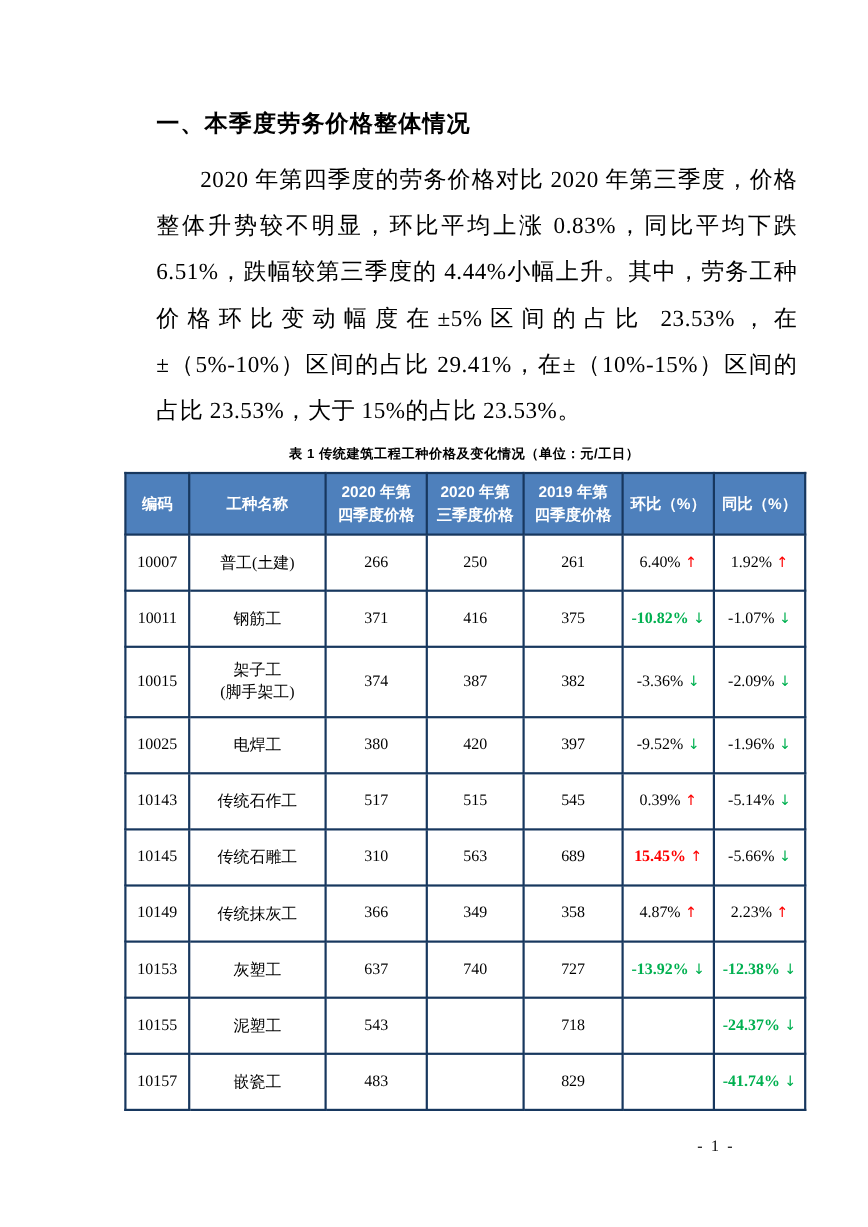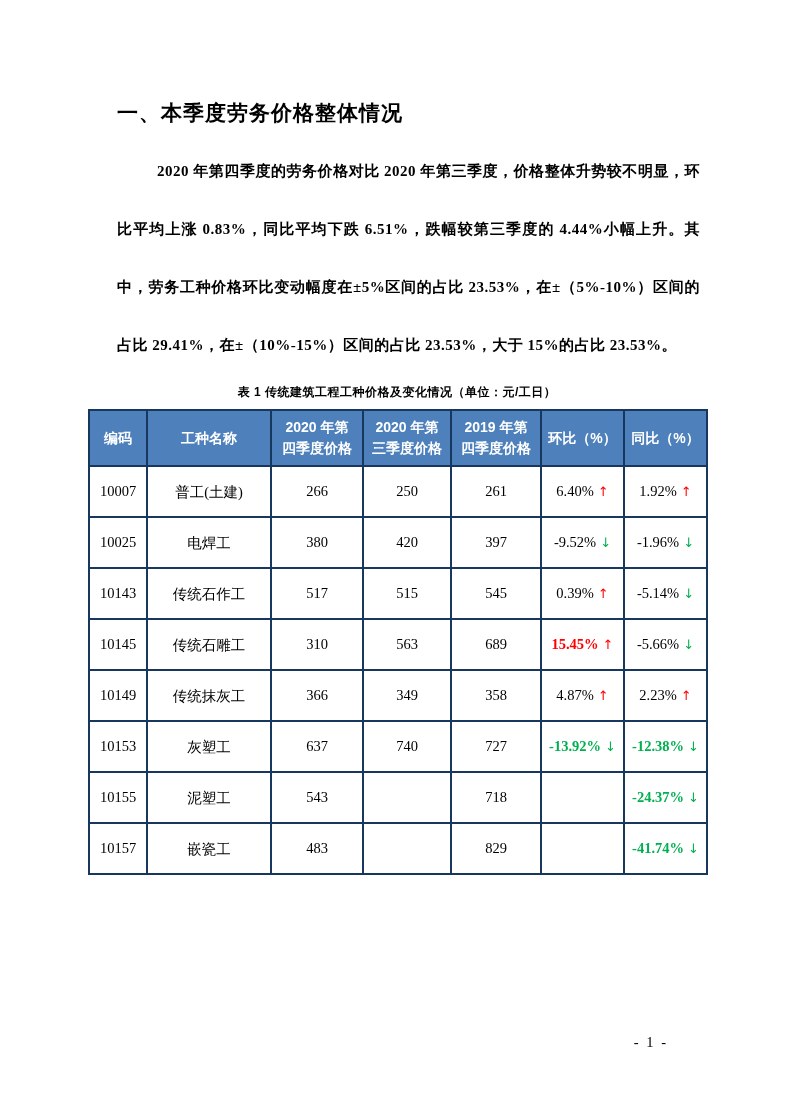--- a/index.html
+++ b/index.html
@@ -11,39 +11,39 @@
     width: 789px;
     height: 1115px;
     position: relative;
     font-family: "Liberation Serif", "DejaVu Serif", serif;
     color: #000;
     overflow: hidden;
   }
   .page {
     position: absolute;
     inset: 0;
+    padding-left: 25px;
   }
   .heading {
     margin: 100px 86px 0 117px;
     font-family: "Liberation Sans", "DejaVu Sans", sans-serif;
     font-size: 21px;
     font-weight: bold;
     line-height: 26px;
     letter-spacing: 1px;
   }
   .body-text {
     margin: 16px 89px 0 117px;
     width: 583px;
-    font-size: 15px;
-    line-height: 58px;
+    font-size: 21px;
+    line-height: 42px;
     text-align: justify;
     text-justify: inter-character;
     text-indent: 40px;
     letter-spacing: 0.5px;
-    font-weight: bold;
   }
   .table-caption {
     margin: 10px 0 8px 88px;
     width: 618px;
     text-align: center;
     font-family: "Liberation Sans", "DejaVu Sans", sans-serif;
     font-size: 12px;
     font-weight: bold;
     letter-spacing: 0.5px;
   }
@@ -139,20 +139,39 @@
         <tr>
     <td class="c-code">10007</td>
     <td class="c-name">普工(土建)</td>
     <td class="c-num">266</td>
     <td class="c-num">250</td>
     <td class="c-num">261</td>
     <td class="c-pct"><span class="pv">6.40%</span><span class="arrow up">↑</span></td>
     <td class="c-pct"><span class="pv">1.92%</span><span class="arrow up">↑</span></td>
   </tr>
         <tr>
+    <td class="c-code">10011</td>
+    <td class="c-name">钢筋工</td>
+    <td class="c-num">371</td>
+    <td class="c-num">416</td>
+    <td class="c-num">375</td>
+    <td class="c-pct"><span class="pv strong-down">-10.82%</span><span class="arrow down">↓</span></td>
+    <td class="c-pct"><span class="pv">-1.07%</span><span class="arrow down">↓</span></td>
+  </tr>
+        <tr class="tall">
+    <td class="c-code">10015</td>
+    <td class="c-name">架子工
+(脚手架工)</td>
+    <td class="c-num">374</td>
+    <td class="c-num">387</td>
+    <td class="c-num">382</td>
+    <td class="c-pct"><span class="pv">-3.36%</span><span class="arrow down">↓</span></td>
+    <td class="c-pct"><span class="pv">-2.09%</span><span class="arrow down">↓</span></td>
+  </tr>
+        <tr>
     <td class="c-code">10025</td>
     <td class="c-name">电焊工</td>
     <td class="c-num">380</td>
     <td class="c-num">420</td>
     <td class="c-num">397</td>
     <td class="c-pct"><span class="pv">-9.52%</span><span class="arrow down">↓</span></td>
     <td class="c-pct"><span class="pv">-1.96%</span><span class="arrow down">↓</span></td>
   </tr>
         <tr>
     <td class="c-code">10143</td>

